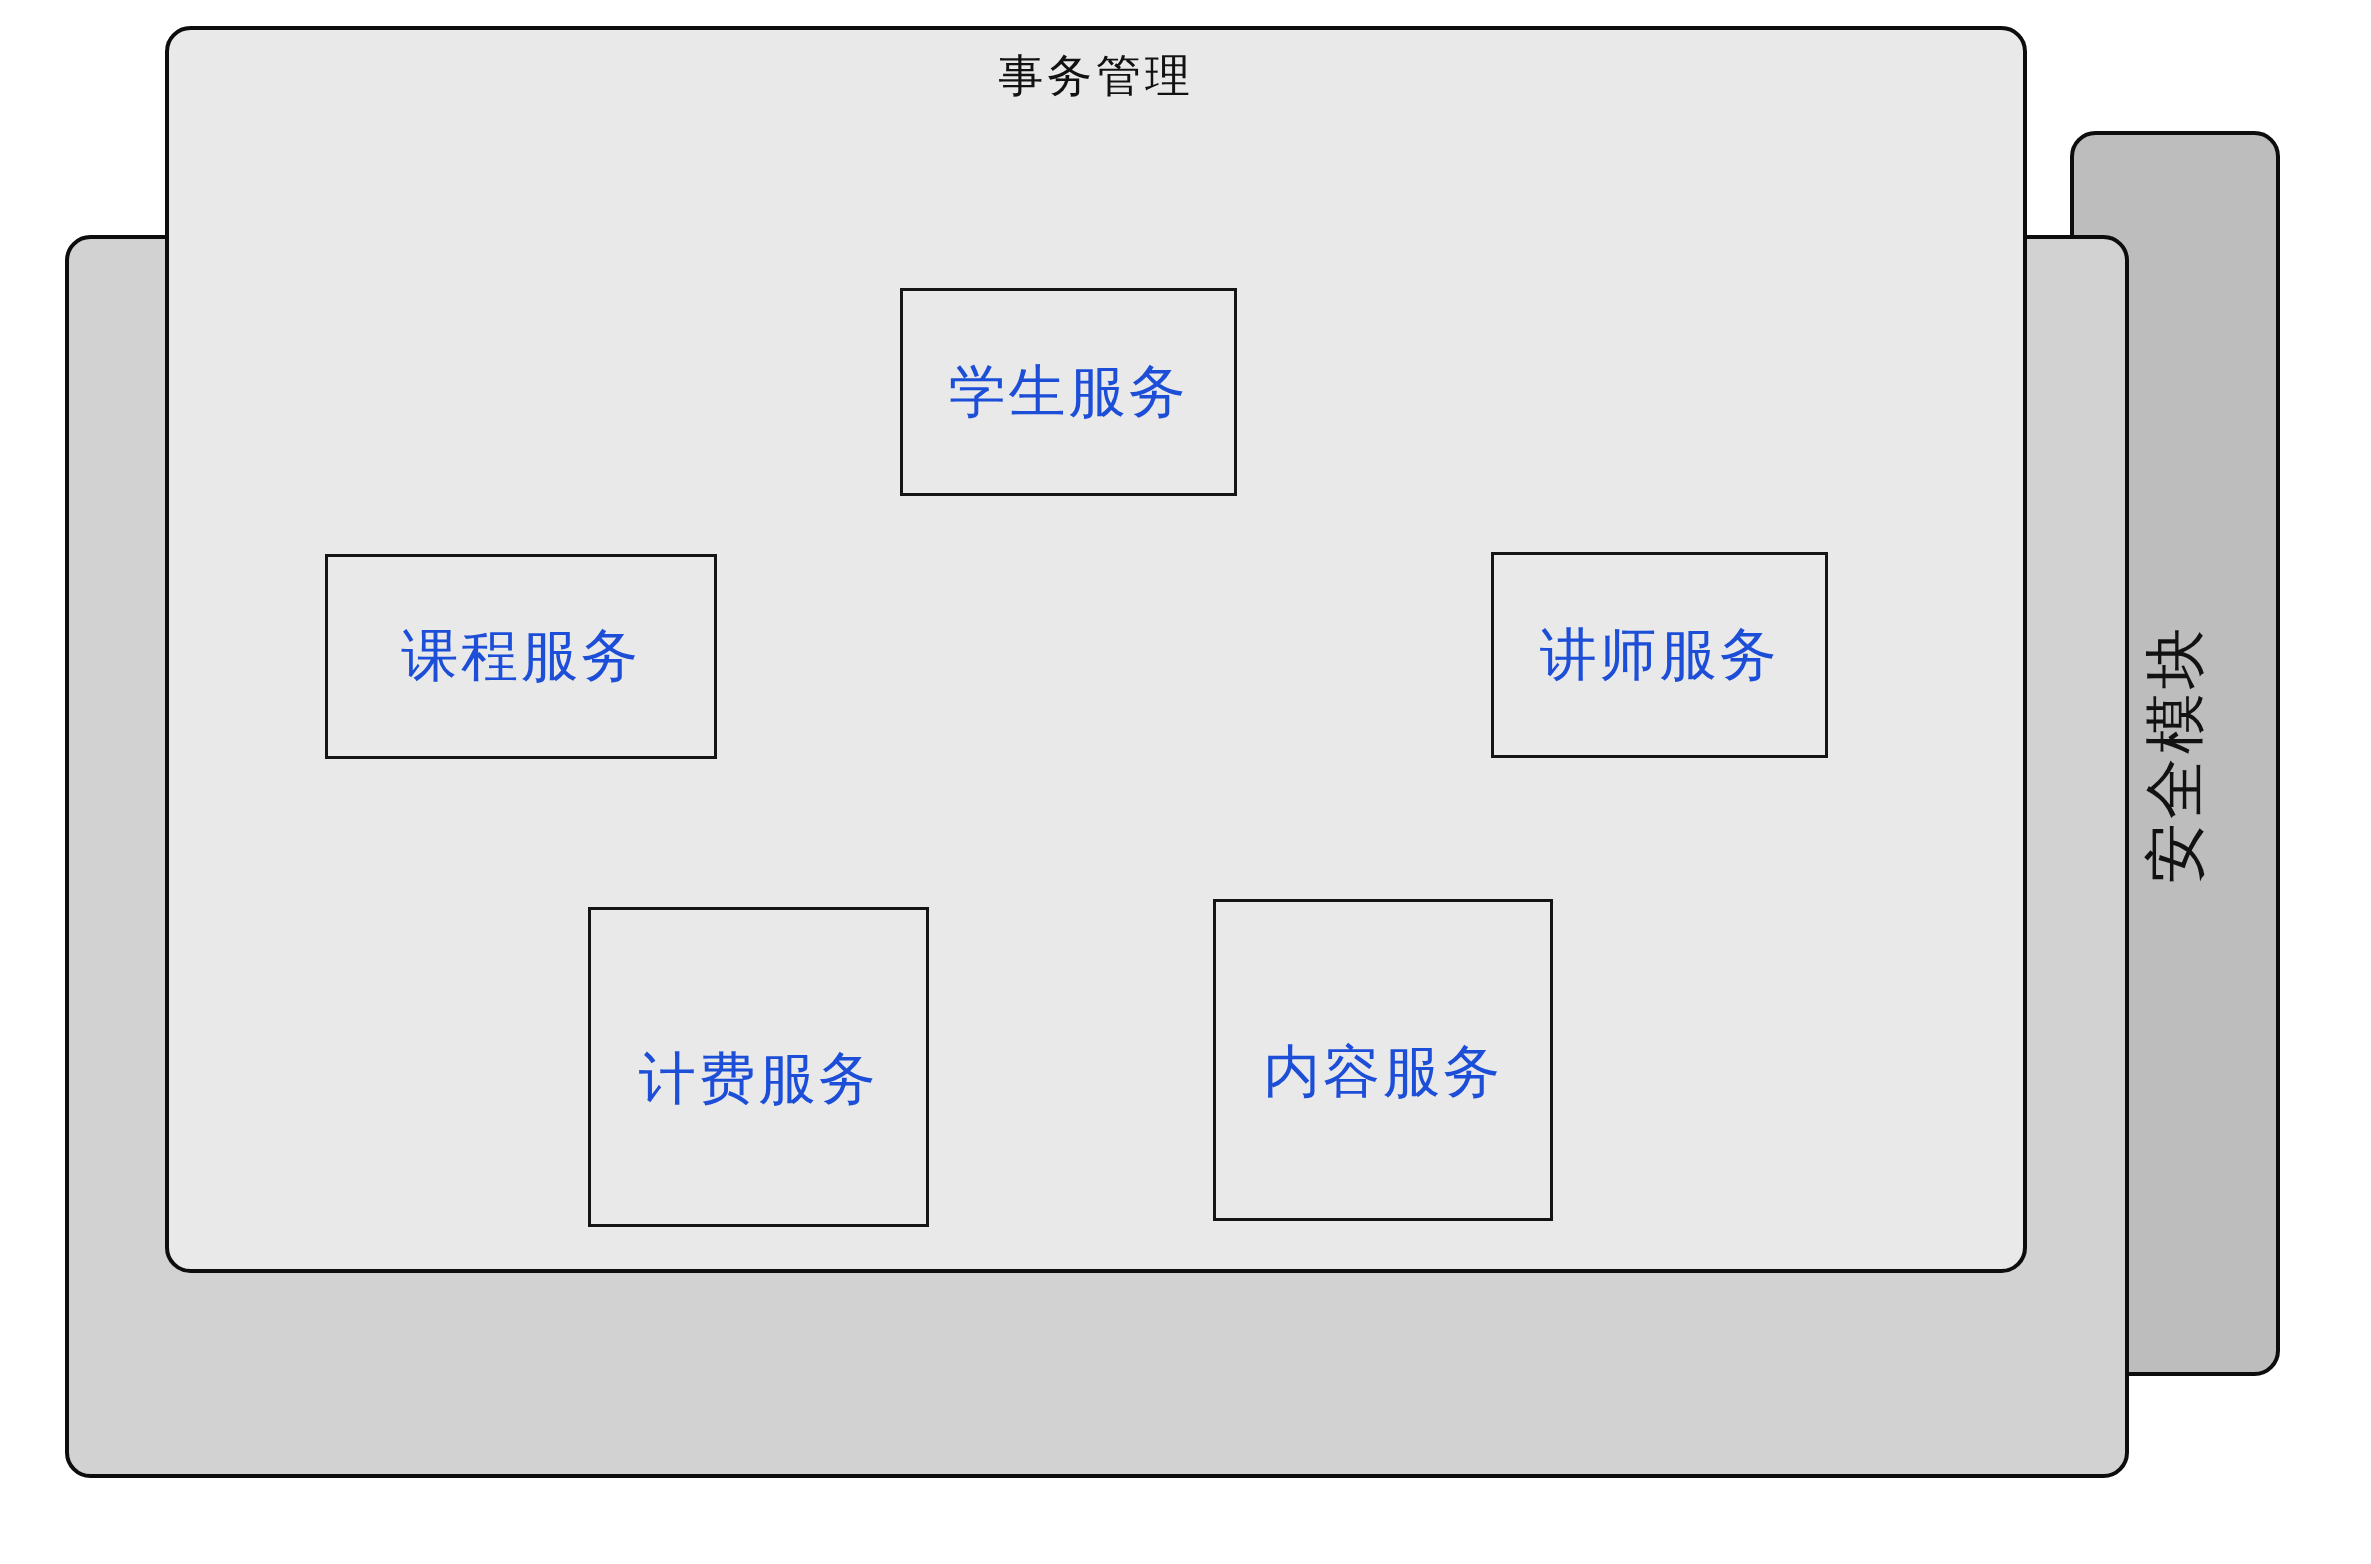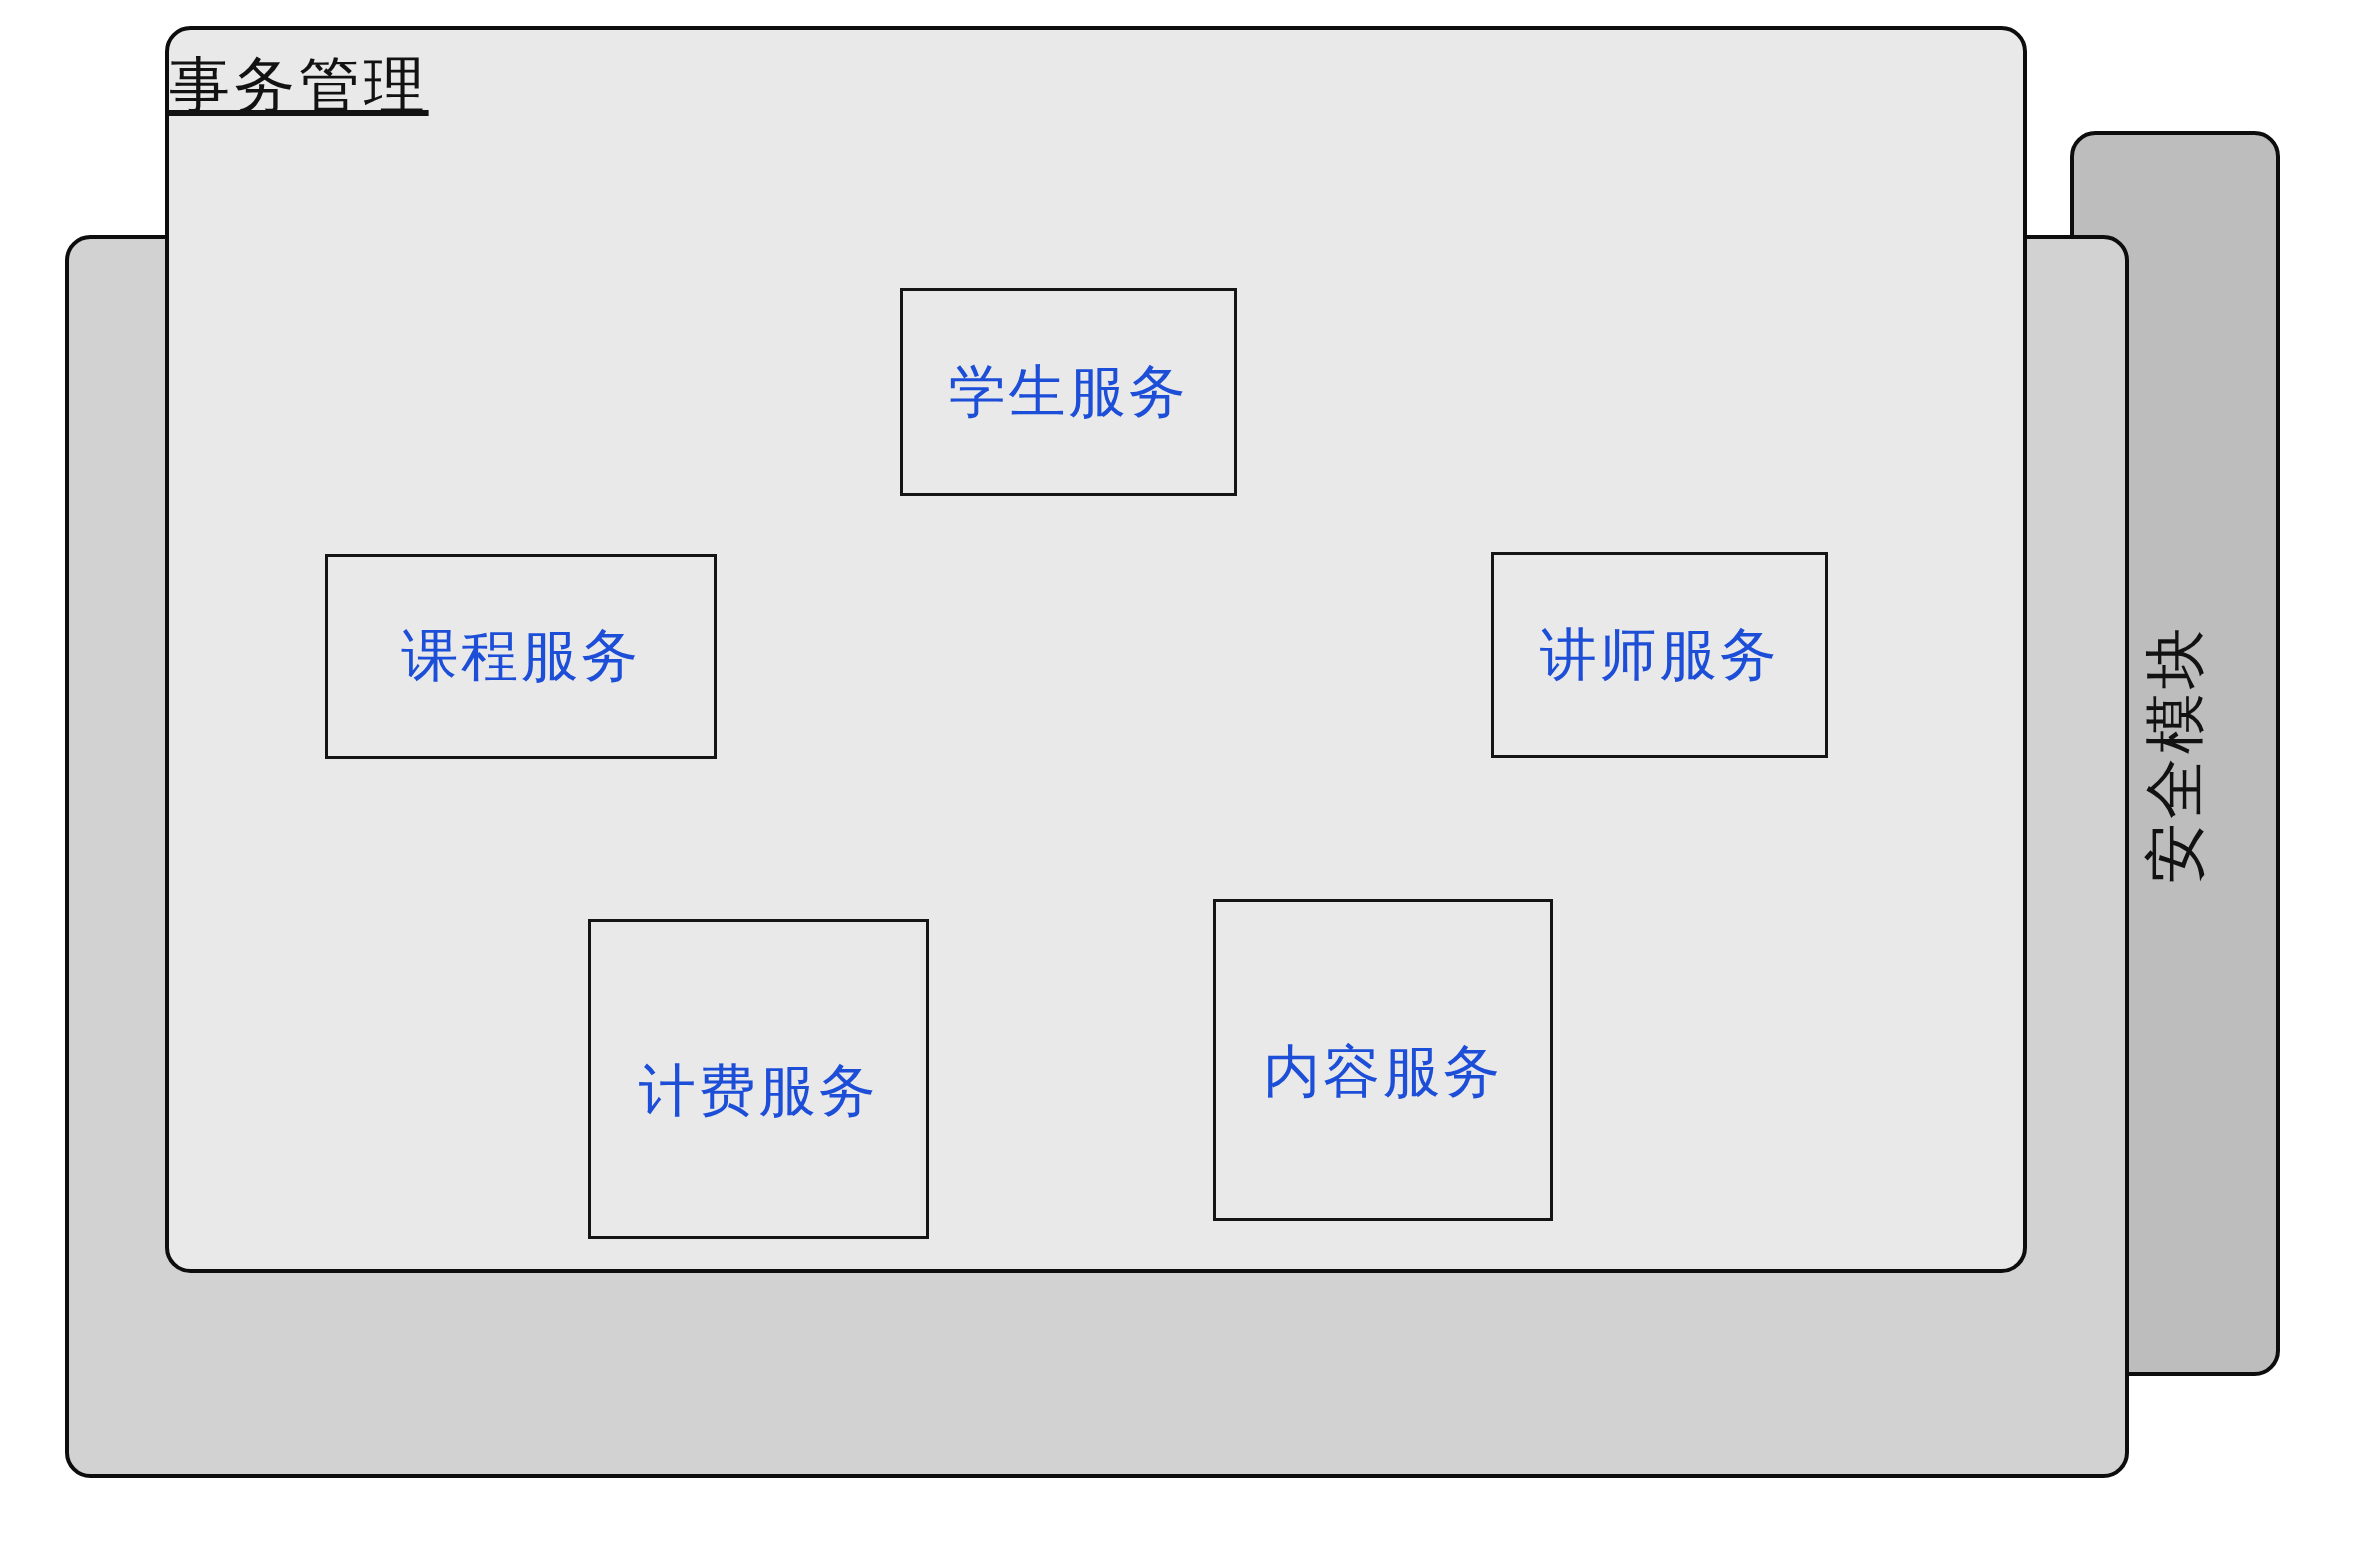--- a/index.html
+++ b/index.html
@@ -77,46 +77,46 @@
     top: 50%;
     transform: translate(-50%, -50%) rotate(-90deg);
   }
 
   
   #transaction-title {
     position: absolute;
     top: 21.6px;
     left: 0;
     width: 100%;
-    font-size: 61px;
+    text-align: center;
+    font-size: 45px;
     color: #121212;
     letter-spacing: 3.9px;
     line-height: 1.15;
-    text-decoration: underline;
   }
 
   
   .service-box {
     position: absolute;
     border: 3.9px solid #151515;
     background: #e9e9e9;
     box-sizing: border-box;
     display: flex;
     align-items: center;
     justify-content: center;
     font-size: 57px;
     color: #1d4ed8;
     letter-spacing: 2.9px;
     z-index: 4;
   }
 
   #service-student   { left: 900px;  top: 288px;  width: 337px; height: 208px; }
   #service-course    { left: 325px;  top: 554px;  width: 392px; height: 205px; justify-content: center; }
   #service-instructor{ left: 1474px; top: 552px;  width: 337px; height: 206px; margin-left: 17px; }
-  #service-billing   { left: 588px;  top: 907px;  width: 341px; height: 320px; margin-top: 12px; }
+  #service-billing   { left: 588px;  top: 907px;  width: 341px; height: 320px; }
   #service-content   { left: 1213px; top: 899px;  width: 340px; height: 322px; }
 
   
   #service-billing .box-label,
   #service-content .box-label { transform: translateY(11.8px); }
 
   
   #caption {
     position: absolute;
     left: 0;

